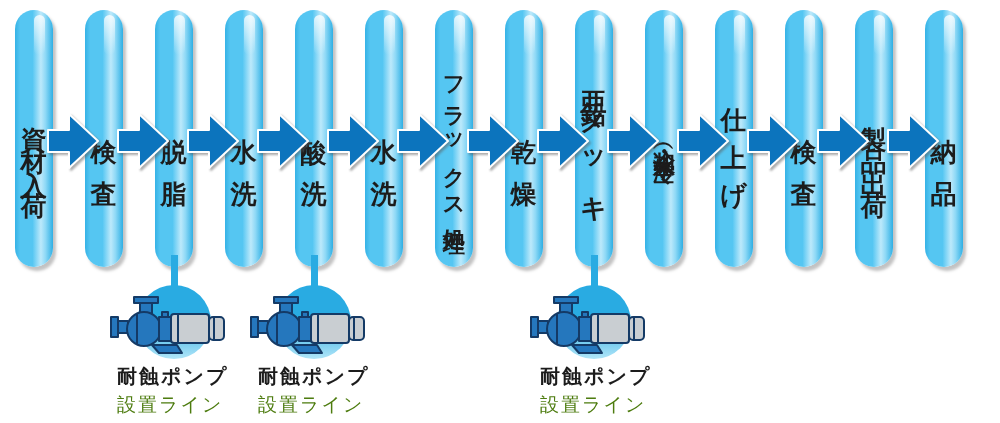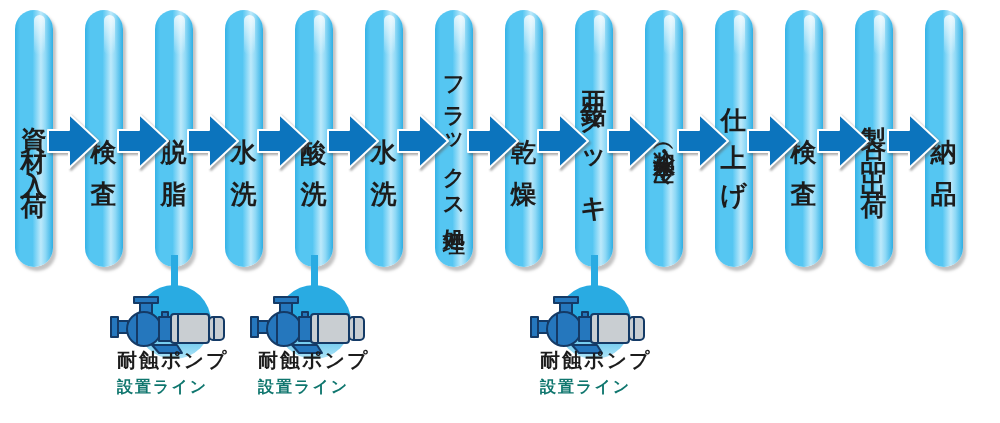--- a/index.html
+++ b/index.html
@@ -33,24 +33,24 @@
   
   .connector{
     position:absolute;top:255px;width:7px;height:38px;background:var(--pump-circle);
   }
   .pump-circle{
     position:absolute;top:285px;width:74px;height:74px;border-radius:50%;
     background:linear-gradient(180deg,var(--pump-circle) 0%,var(--pump-circle) 48%,var(--pump-circle-light) 100%);
   }
   .pump-svg{position:absolute;top:292px;width:120px;height:64px;}
   .pump-note{
-    position:absolute;top:346px;color:var(--text);white-space:nowrap;line-height:1.45;
+    position:absolute;top:362px;color:var(--text);white-space:nowrap;line-height:1.45;
   }
   .pump-note .l1{font-weight:700;font-size:20px;letter-spacing:2px;}
-  .pump-note .l2{font-weight:700;font-size:16px;letter-spacing:2px;color:#0f766e;}
+  .pump-note .l2{font-weight:400;font-size:19px;letter-spacing:2px;color:#4d7c0f;}
 </style>
 </head>
 <body>
 
 <div class="stage">
 
   <div class="capsule" style="left:15px">
       <span class="cap-text" style="font-size: 26px; letter-spacing: 22px; padding-top: 22px;">資材入荷</span>
     </div>
   <div class="capsule" style="left:85px">

